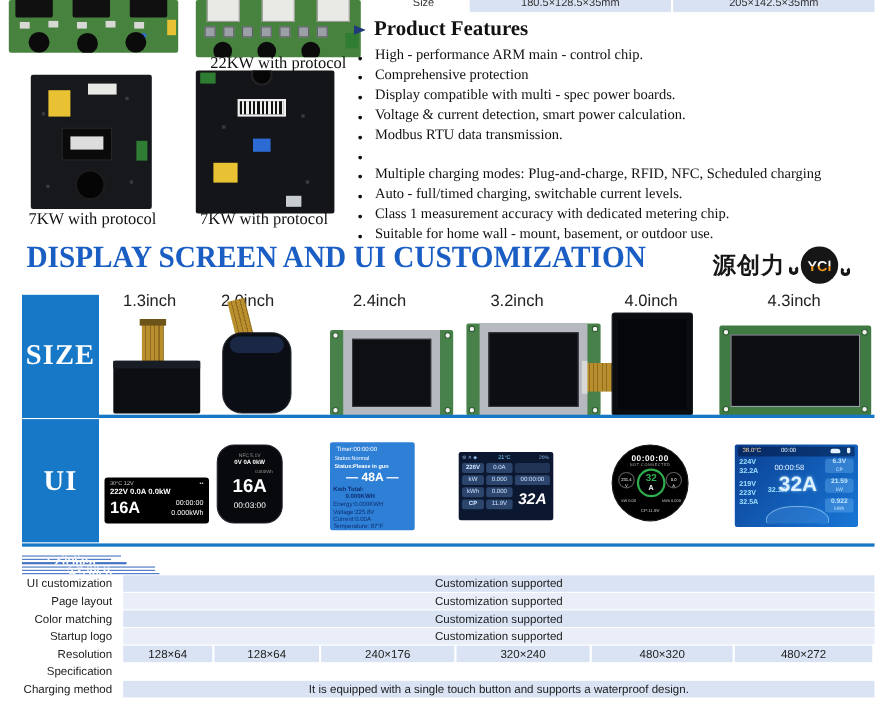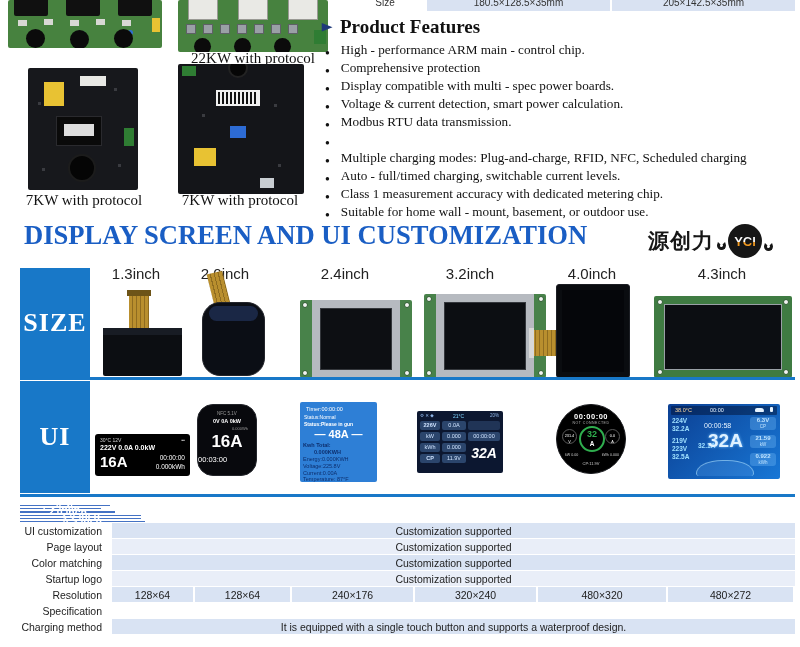--- a/index.html
+++ b/index.html
@@ -251,21 +251,21 @@
     <span style="left:5px;top:19px;font-size:15px;font-weight:bold;">16A</span>
     <span style="right:5px;top:20px;font-size:6.5px;">00:00:00</span>
     <span style="right:5px;top:29px;font-size:6.5px;">0.000kWh</span>
   </div>
 
   <div class="uis" style="left:197px;top:404px;width:60px;height:72px;background:#08090d;border-radius:16px;border:1px solid #23252b;">
     <span style="left:0;top:6px;width:100%;text-align:center;font-size:4.5px;color:#9a9a9a;">NFC  5.1V</span>
     <span style="left:0;top:13px;width:100%;text-align:center;font-size:5.5px;font-weight:bold;">0V  0A  0kW</span>
     <span style="right:8px;top:21px;font-size:4px;color:#9a9a9a;">0.000Wh</span>
     <span style="left:0;top:27px;width:100%;text-align:center;font-size:17px;font-weight:bold;">16A</span>
-    <span style="left:0;top:50px;width:100%;font-size:7.5px;">00:03:00</span>
+    <span style="left:0;top:50px;width:100%;text-align:center;font-size:7.5px;">00:03:00</span>
   </div>
 
   <div class="uis" style="left:300px;top:402px;width:77px;height:80px;background:#2e7fd6;border-radius:2px;padding:4px;">
     <span style="left:6px;top:4px;font-size:5.5px;">Timer:00:00:00</span>
     <span style="left:4px;top:12px;font-size:5px;">Status:Normal</span>
     <span style="left:4px;top:19px;font-size:5px;font-weight:bold;">Status:Please in gun</span>
     <span style="left:0;top:26px;width:100%;text-align:center;font-size:11px;font-weight:bold;">— 48A —</span>
     <span style="left:3px;top:40px;font-size:5.5px;color:#0d2f6e;font-weight:bold;">Kwh Total:</span>
     <span style="left:14px;top:47px;font-size:5.5px;color:#0d2f6e;font-weight:bold;">0.000KWH</span>
     <span style="left:3px;top:54px;font-size:5.5px;color:#0d2f6e;">Energy:0.000KWH</span>

